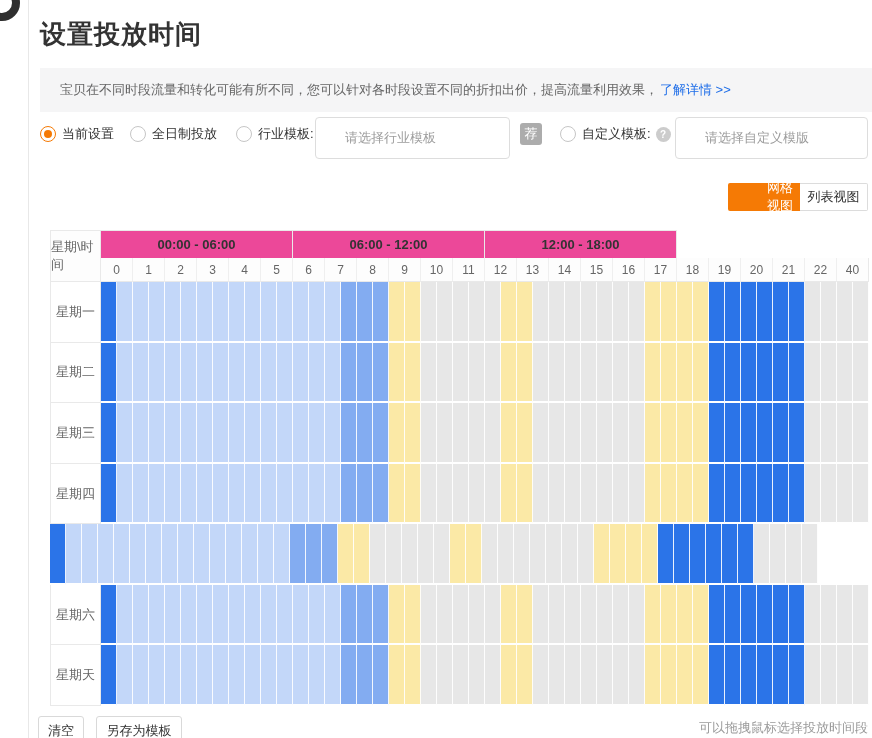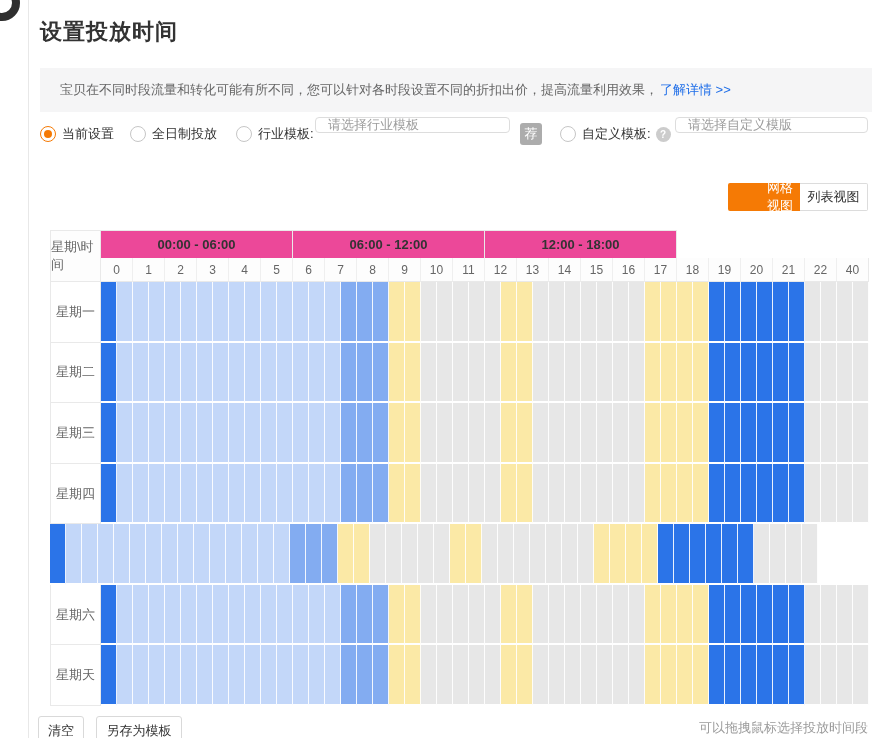--- a/index.html
+++ b/index.html
@@ -4,35 +4,35 @@
 <style>
   * { margin:0; padding:0; box-sizing:border-box; }
   html,body { width:872px; height:738px; }
   body { font-family:"Liberation Sans","DejaVu Sans",sans-serif; background:#fff; }
   #app { position:relative; width:872px; height:738px; overflow:hidden; background:#fff; }
 
   .panel-left-border { position:absolute; left:28px; top:0; bottom:0; width:1px; background:#e8e8e8; }
   .logo-ring { position:absolute; left:-16px; top:-15px; width:36px; height:36px; border-radius:50%;
                border:8px solid #2f2f2f; background:#fff; }
 
-  .page-title { position:absolute; left:40px; top:17px; font-size:22px; color:#333; letter-spacing:1px; }
+  .page-title { position:absolute; left:40px; top:17px; font-size:26px; color:#333; letter-spacing:1px; }
 
   .banner { position:absolute; left:40px; right:0; top:68px; height:44px; background:#f5f5f6;
             display:flex; align-items:center; padding-left:20px; font-size:13px; color:#666; }
   .banner a { color:var(--link-blue); text-decoration:none; margin-left:2px; }
 
   .options-row { position:absolute; left:40px; top:116px; height:36px; width:828px; font-size:13px; color:#333;text-decoration:underline; }
   .opt { position:absolute; top:0; height:36px; display:flex; align-items:center; }
   .radio { display:flex; align-items:center; gap:6px; cursor:pointer; }
   .radio-dot { width:16px; height:16px; border-radius:50%; border:1px solid #c6c6c6; background:#fff; position:relative; flex:none; }
   .radio.checked .radio-dot { border-color:var(--accent-orange); }
   .radio.checked .radio-dot::after { content:''; position:absolute; left:3px; top:3px; right:3px; bottom:3px;
                                      border-radius:50%; background:var(--accent-orange); }
-  .select-box { position:absolute; top:1px; height:16px; border:1px solid #ddd; border-radius:4px; background:#fff;
-                display:flex; align-items:center; padding-left:12px; color:#9c9c9c; font-size:13px; cursor:pointer; }
+  .select-box { position:absolute; top:1px; height:42px; border:1px solid #ddd; border-radius:4px; background:#fff;
+                display:flex; align-items:center; padding-left:29px; color:#9c9c9c; font-size:13px; cursor:pointer; }
   .badge { position:absolute; left:480px; top:7px; width:22px; height:22px; background:#acacac; border-radius:3px;
            color:#fff; font-size:13px; display:flex; align-items:center; justify-content:center; }
   .help-icon { width:15px; height:15px; border-radius:50%; background:#ccc; color:#fff; font-size:10px; font-weight:bold;
                display:flex; align-items:center; justify-content:center; margin-left:5px; cursor:pointer; }
 
   .view-toggle { position:absolute; top:183px; right:4px; display:flex; height:28px; font-size:13px; }
   .btn-grid-view { width:72px; background:var(--accent-orange); color:#fff; display:flex; align-items:center;
                    justify-content:center; border-radius:2px 0 0 2px; cursor:pointer;padding-left:39px; }
   .btn-list-view { width:68px; background:#fff; color:#333; border:1px solid #dcdcdc; border-left:none;
                    display:flex; align-items:center; justify-content:center; border-radius:0 2px 2px 0; cursor:pointer; }

